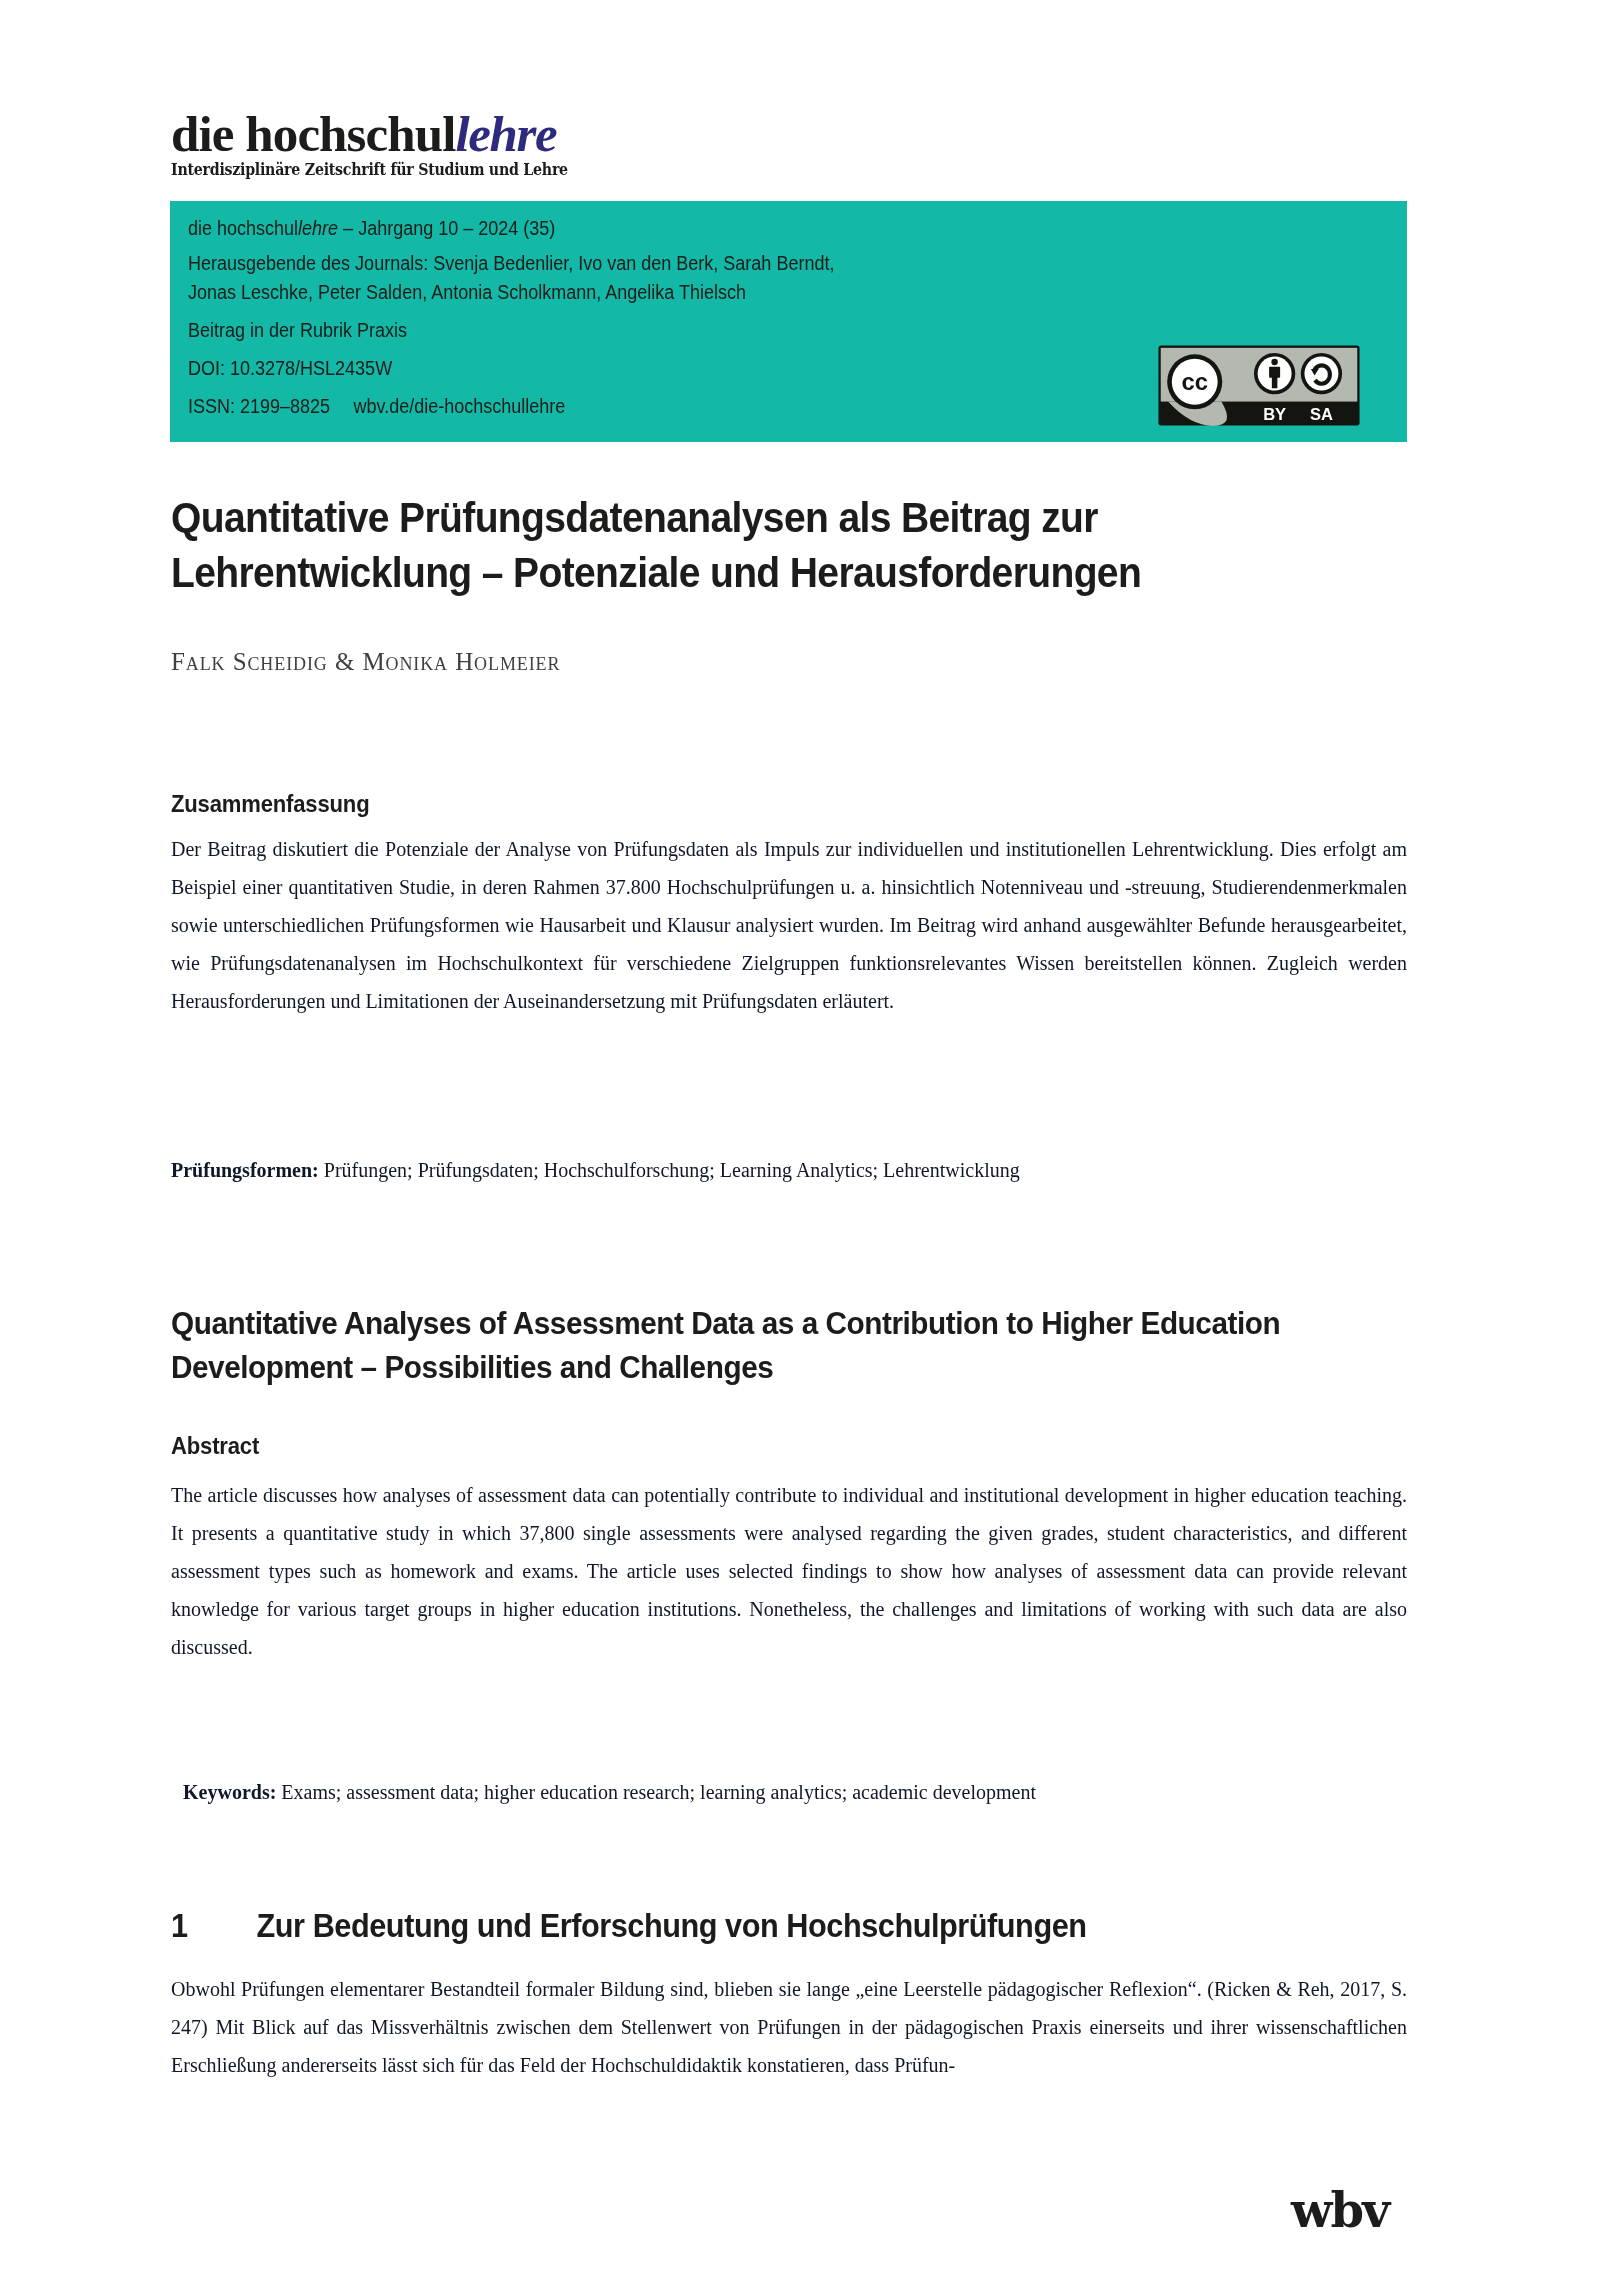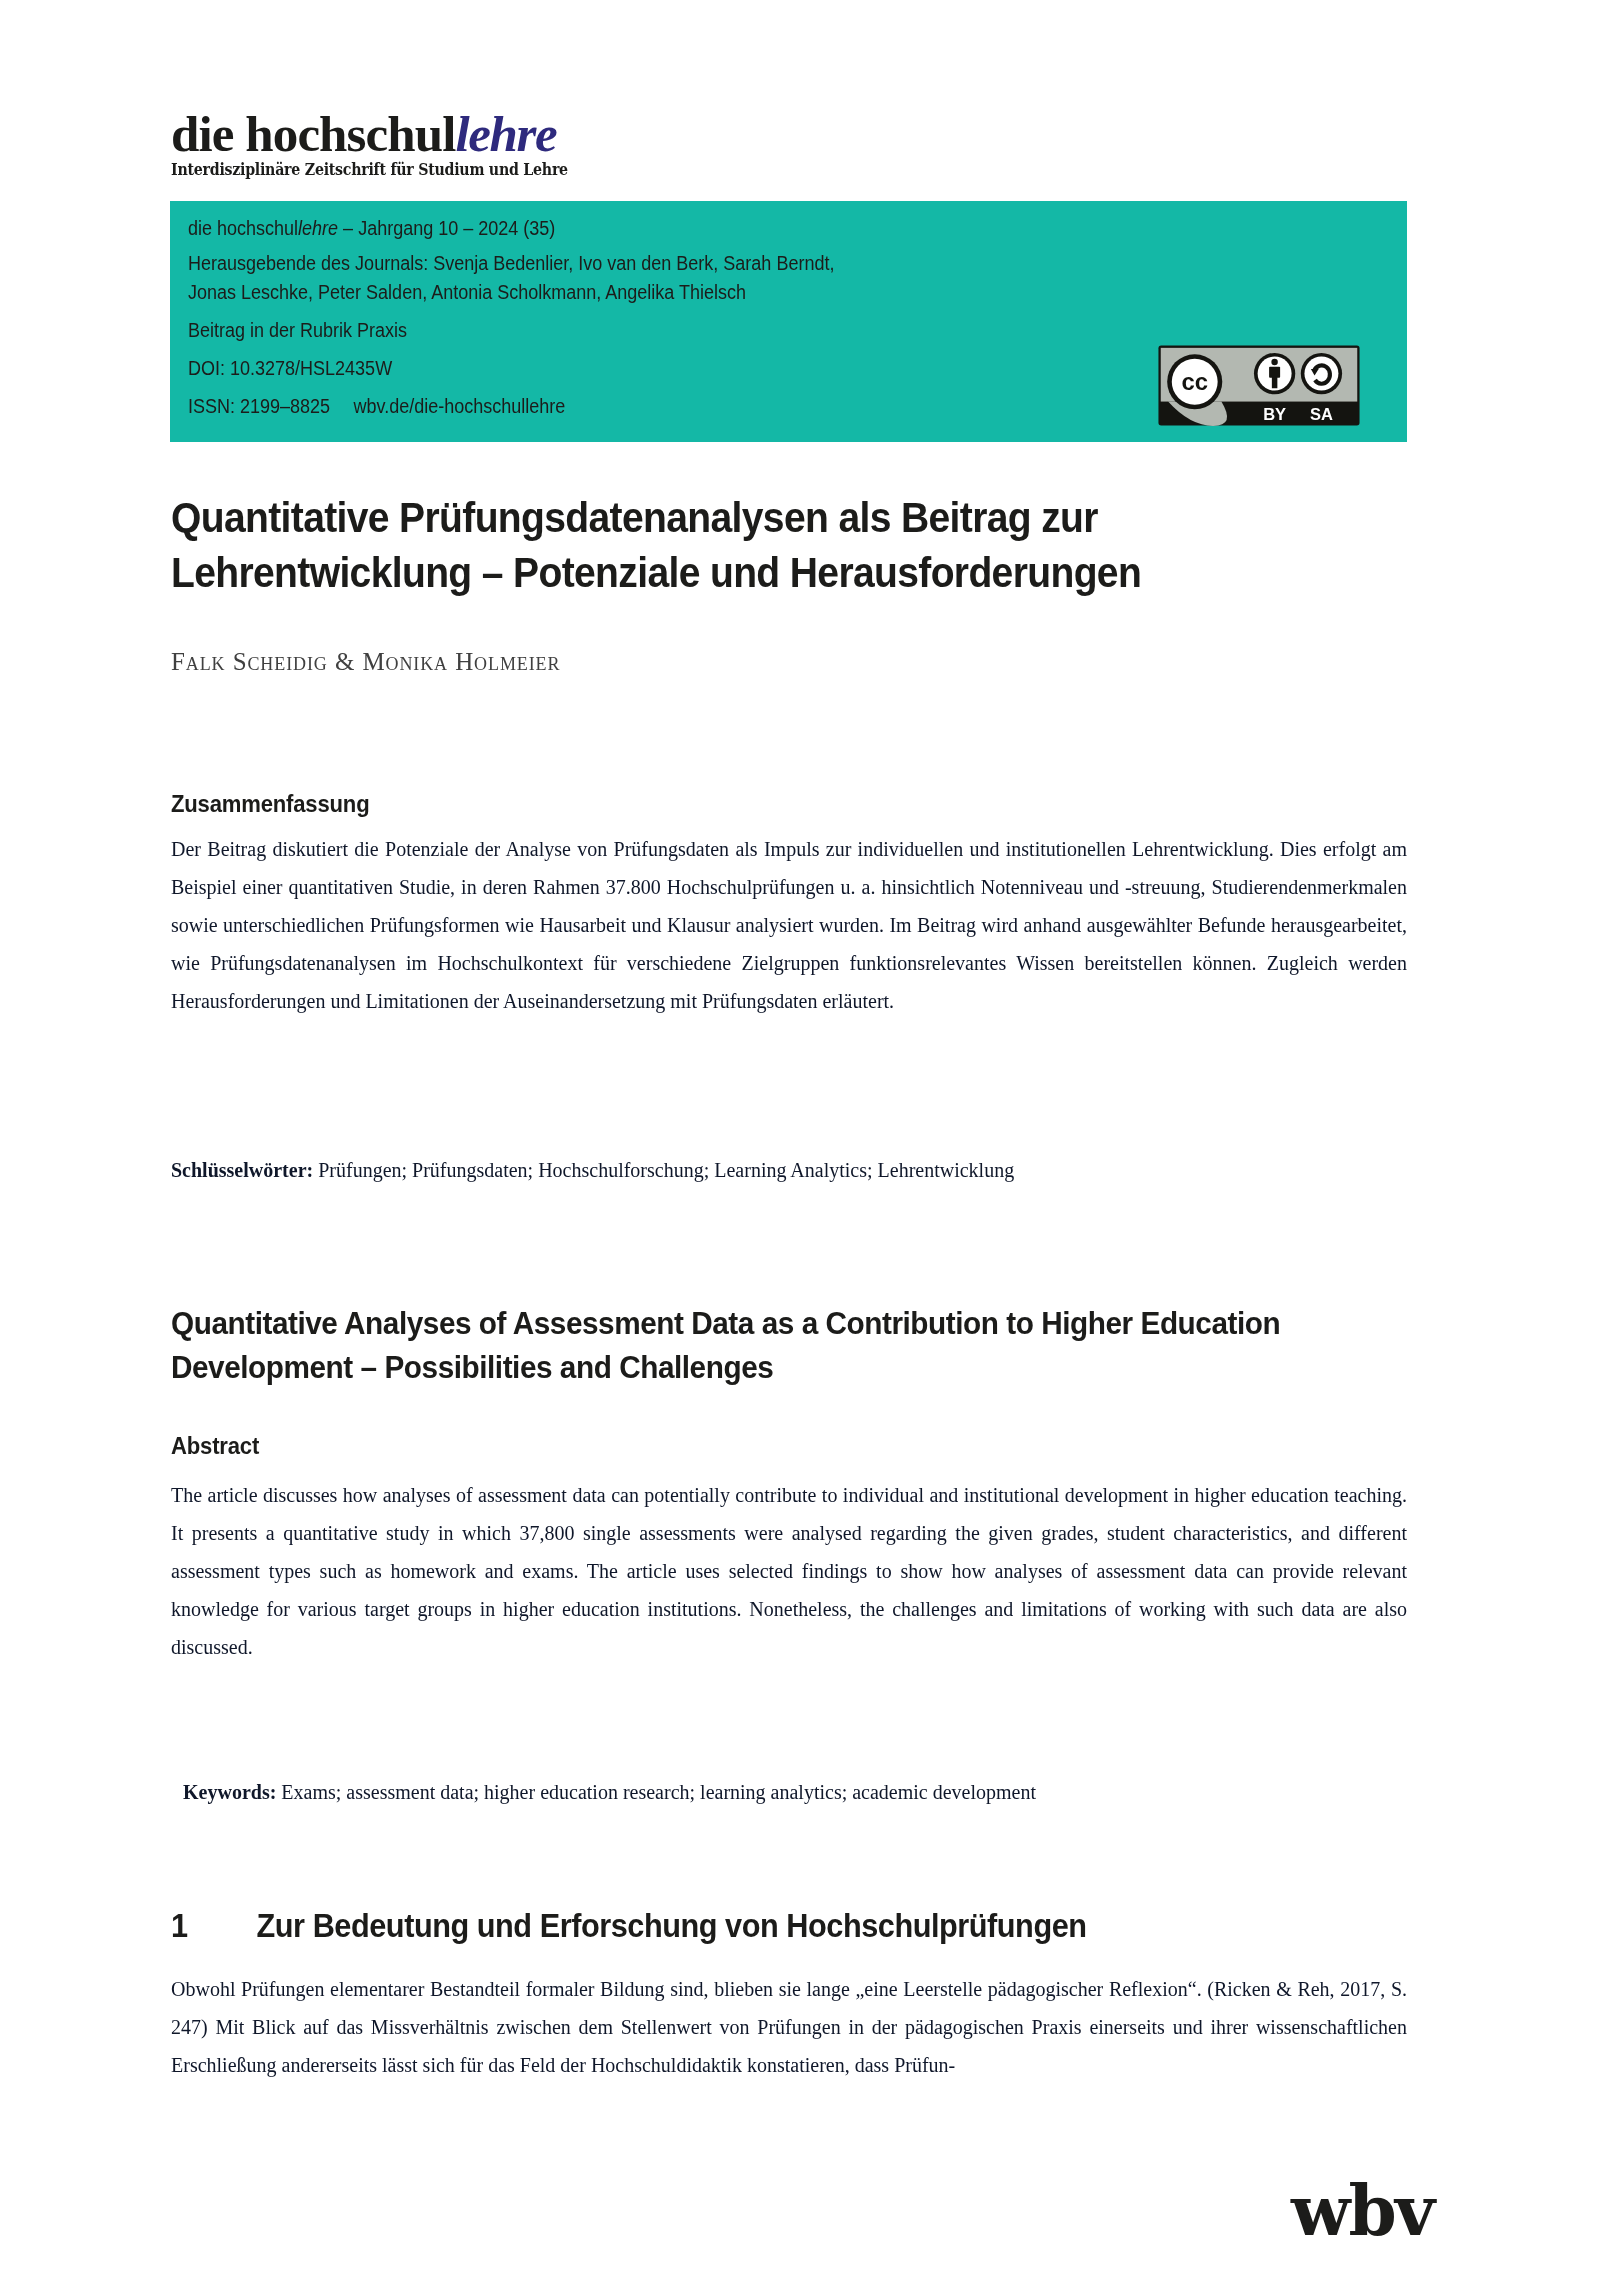--- a/index.html
+++ b/index.html
@@ -35,21 +35,21 @@
 
   .en-title { left: 171px; top: 1301px; width: 1240px; font-family: "Liberation Sans", sans-serif; font-weight: bold; font-size: 32px; line-height: 44px; letter-spacing: -0.5px; transform: scaleX(0.93); transform-origin: left; }
   .abs-label { left: 171px; top: 1432px; }
   .abs-text { left: 171px; top: 1476px; width: 1236px; }
   .abs-kw { left: 171px; top: 1761px; width: 1236px; }
 
   .sec1-head { left: 171px; top: 1905px; font-family: "Liberation Sans", sans-serif; font-weight: bold; font-size: 33px; line-height: 41px; letter-spacing: -0.5px; white-space: nowrap; transform: scaleX(0.93); transform-origin: left; }
   .sec1-head .num { display: inline-block; width: 92px; }
   .sec1-text { left: 171px; top: 1970px; width: 1236px; }
 
-  .wbv-logo { left: 1291px; top: 2176px; font-family: "DejaVu Serif", serif; font-weight: bold; font-size: 69px; line-height: 69px; letter-spacing: -1.8px; color: #1c1c1a; }
+  .wbv-logo { left: 1291px; top: 2176px; font-family: "DejaVu Serif", serif; font-weight: bold; font-size: 48px; line-height: 69px; letter-spacing: -1.8px; color: #1c1c1a; }
 </style>
 </head>
 <body>
 
 <div class="abs masthead">
   <div class="masthead-title"><span>die hochschul</span><span class="accent">lehre</span></div>
   <div class="masthead-sub">Interdisziplinäre Zeitschrift für Studium und Lehre</div>
 </div>
 
 <div class="abs meta-box">
@@ -85,21 +85,21 @@
   </g>
   <text x="254" y="163" text-anchor="middle" font-family="Liberation Sans, sans-serif" font-weight="bold" font-size="36" fill="#ffffff">BY</text>
   <text x="356" y="163" text-anchor="middle" font-family="Liberation Sans, sans-serif" font-weight="bold" font-size="36" fill="#ffffff">SA</text>
 </svg>
 
 <h1 class="abs article-title" style="margin:0">Quantitative Prüfungsdatenanalysen als Beitrag zur Lehrentwicklung – Potenziale und Herausforderungen</h1>
 <div class="abs authors">Falk Scheidig &amp; Monika Holmeier</div>
 
 <div class="abs section-label zus-label">Zusammenfassung</div>
 <p class="abs body-text zus-text" style="margin:0">Der Beitrag diskutiert die Potenziale der Analyse von Prüfungsdaten als Impuls zur individuellen und institutionellen Lehrentwicklung. Dies erfolgt am Beispiel einer quantitativen Studie, in deren Rahmen 37.800 Hochschulprüfungen u. a. hinsichtlich Notenniveau und -streuung, Studierenden­merkmalen sowie unterschiedlichen Prüfungsformen wie Hausarbeit und Klausur analysiert wur­den. Im Beitrag wird anhand ausgewählter Befunde herausgearbeitet, wie Prüfungsdatenanalysen im Hochschulkontext für verschiedene Zielgruppen funktionsrelevantes Wissen bereitstellen kön­nen. Zugleich werden Herausforderungen und Limitationen der Auseinandersetzung mit Prüfungs­daten erläutert.</p>
-<p class="abs body-text zus-kw" style="margin:0"><b>Schlüsselwörter:</b><span> Prüfungen; Prüfungsdaten; Hochschulforschung; Learning Analytics; Lehrentwicklung</span></p>
+<p class="abs body-text zus-kw" style="margin:0"><b>Prüfungsformen:</b><span> Prüfungen; Prüfungsdaten; Hochschulforschung; Learning Analytics; Lehrentwicklung</span></p>
 
 <h2 class="abs en-title" style="margin:0">Quantitative Analyses of Assessment Data as a Contribution to Higher Education Development – Possibilities and Challenges</h2>
 <div class="abs section-label abs-label">Abstract</div>
 <p class="abs body-text abs-text" style="margin:0">The article discusses how analyses of assessment data can potentially contribute to individual and institutional development in higher education teaching. It presents a quantitative study in which 37,800 single assessments were analysed regarding the given grades, student characteristics, and different assessment types such as homework and exams. The article uses selected findings to show how analyses of assessment data can provide relevant knowledge for various target groups in higher education institutions. Nonetheless, the challenges and limitations of working with such data are also discussed.</p>
 <p class="abs body-text abs-kw" style="margin:12px"><b>Keywords:</b><span> Exams; assessment data; higher education research; learning analytics; academic development</span></p>
 
 <h2 class="abs sec1-head" style="margin:0"><span class="num">1</span><span>Zur Bedeutung und Erforschung von Hochschulprüfungen</span></h2>
 <p class="abs body-text sec1-text" style="margin:0">Obwohl Prüfungen elementarer Bestandteil formaler Bildung sind, blieben sie lange „eine Leerstelle pädagogischer Reflexion“. (Ricken &amp; Reh, 2017, S. 247) Mit Blick auf das Missverhältnis zwischen dem Stellenwert von Prüfungen in der pädagogischen Praxis einerseits und ihrer wissenschaftlichen Erschließung andererseits lässt sich für das Feld der Hochschuldidaktik konstatieren, dass Prüfun-</p>
 
 <div class="abs wbv-logo">wbv</div>

